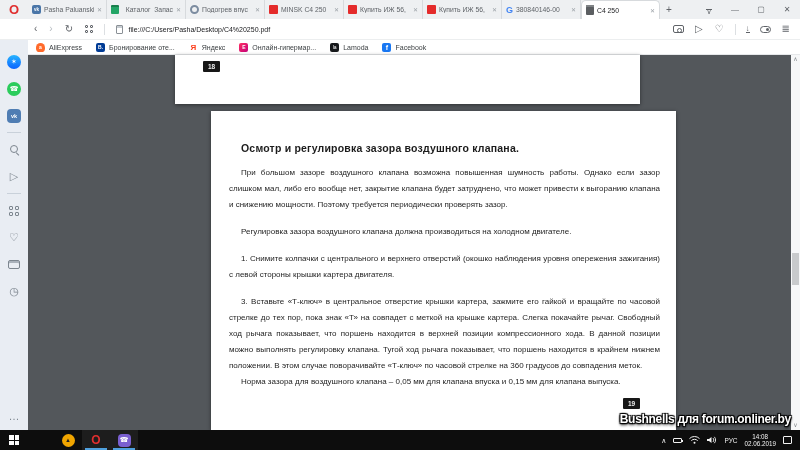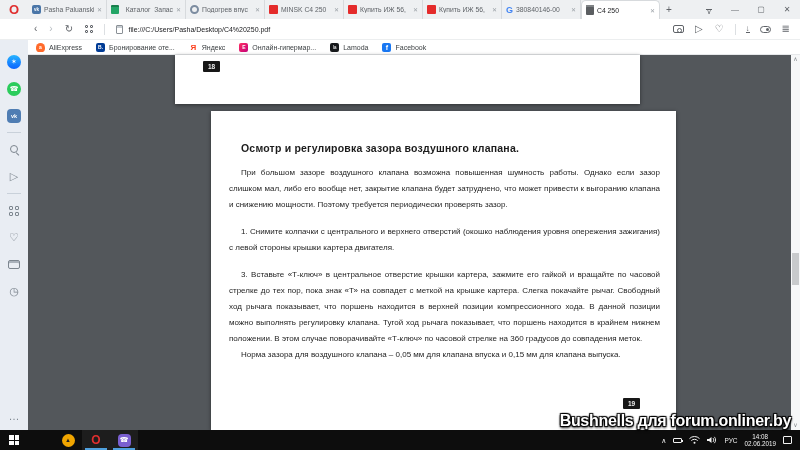--- a/index.html
+++ b/index.html
@@ -136,21 +136,21 @@
   .tray-glyph { font-size:7px; color:#f2f2f2; line-height:1; }
   .batt { width:9px; height:5px; border:1px solid #f2f2f2; border-radius:1px; position:relative; }
   .batt::after { content:""; position:absolute; right:-2px; top:1px; width:1px; height:2px;
     background:#f2f2f2; }
   .lang { font-size:6.5px; }
   .clock { text-align:center; font-size:6.3px; line-height:7px; }
   .ac-icon { width:9px; height:8px; border:1px solid #f2f2f2; border-radius:1px 1px 1px 0; }
 
   
   .watermark { position:absolute; right:9px; top:412px; z-index:50; color:#fff; font-weight:bold;
-    font-size:16px; letter-spacing:-0.3px; white-space:nowrap;
+    font-size:12px; letter-spacing:-0.3px; white-space:nowrap;
     text-shadow:-1px -1px 1px #000, 1px -1px 1px #000, -1px 1px 1px #000, 1px 1px 1px #000, 0 2px 3px #000; }
 </style>
 </head>
 <body>
 
 <div id="screen">
 
   <div class="tabbar">
     <div class="opera-logo">O</div>
 
@@ -299,20 +299,21 @@
     </div>
   </div>
 
   <div class="viewer">
     <div class="page page18">
       <span class="pbadge badge18">18</span>
     </div>
     <div class="page page19">
       <div class="doc-title">Осмотр и регулировка зазора воздушного клапана.</div>
       <div class="doc-p gap12">При большом зазоре воздушного клапана возможна повышенная шумность работы. Однако если зазор слишком мал, либо его вообще нет, закрытие клапана будет затруднено, что может привести к выгоранию клапана  и снижению мощности. Поэтому требуется периодически проверять зазор.</div>
+      <div class="doc-p gap12">Регулировка зазора воздушного клапана должна производиться на холодном двигателе.</div>
       <div class="doc-p gap12">1. Снимите колпачки с центрального и верхнего отверстий (окошко наблюдения уровня опережения зажигания)  с  левой стороны крышки картера двигателя.</div>
       <div class="doc-p gap12">3. Вставьте «Т-ключ» в центральное отверстие крышки картера, зажмите его гайкой и вращайте по часовой стрелке до тех пор, пока знак «Т» на совпадет с меткой на крышке картера. Слегка покачайте рычаг. Свободный ход рычага показывает, что поршень находится в верхней позиции компрессионного хода. В данной позиции можно выполнять регулировку клапана. Тугой ход рычага показывает, что поршень находится в крайнем нижнем положении. В этом случае поворачивайте «Т-ключ» по часовой стрелке на 360 градусов до совпадения меток.</div>
       <div class="doc-p">Норма зазора для воздушного клапана – 0,05 мм для клапана впуска и 0,15 мм для клапана выпуска.</div>
       <span class="pbadge badge19">19</span>
     </div>
   </div>
 
   <div class="scrollbar">
     <span class="sc-arrow sc-up">∧</span>
     <span class="sc-thumb"></span>

